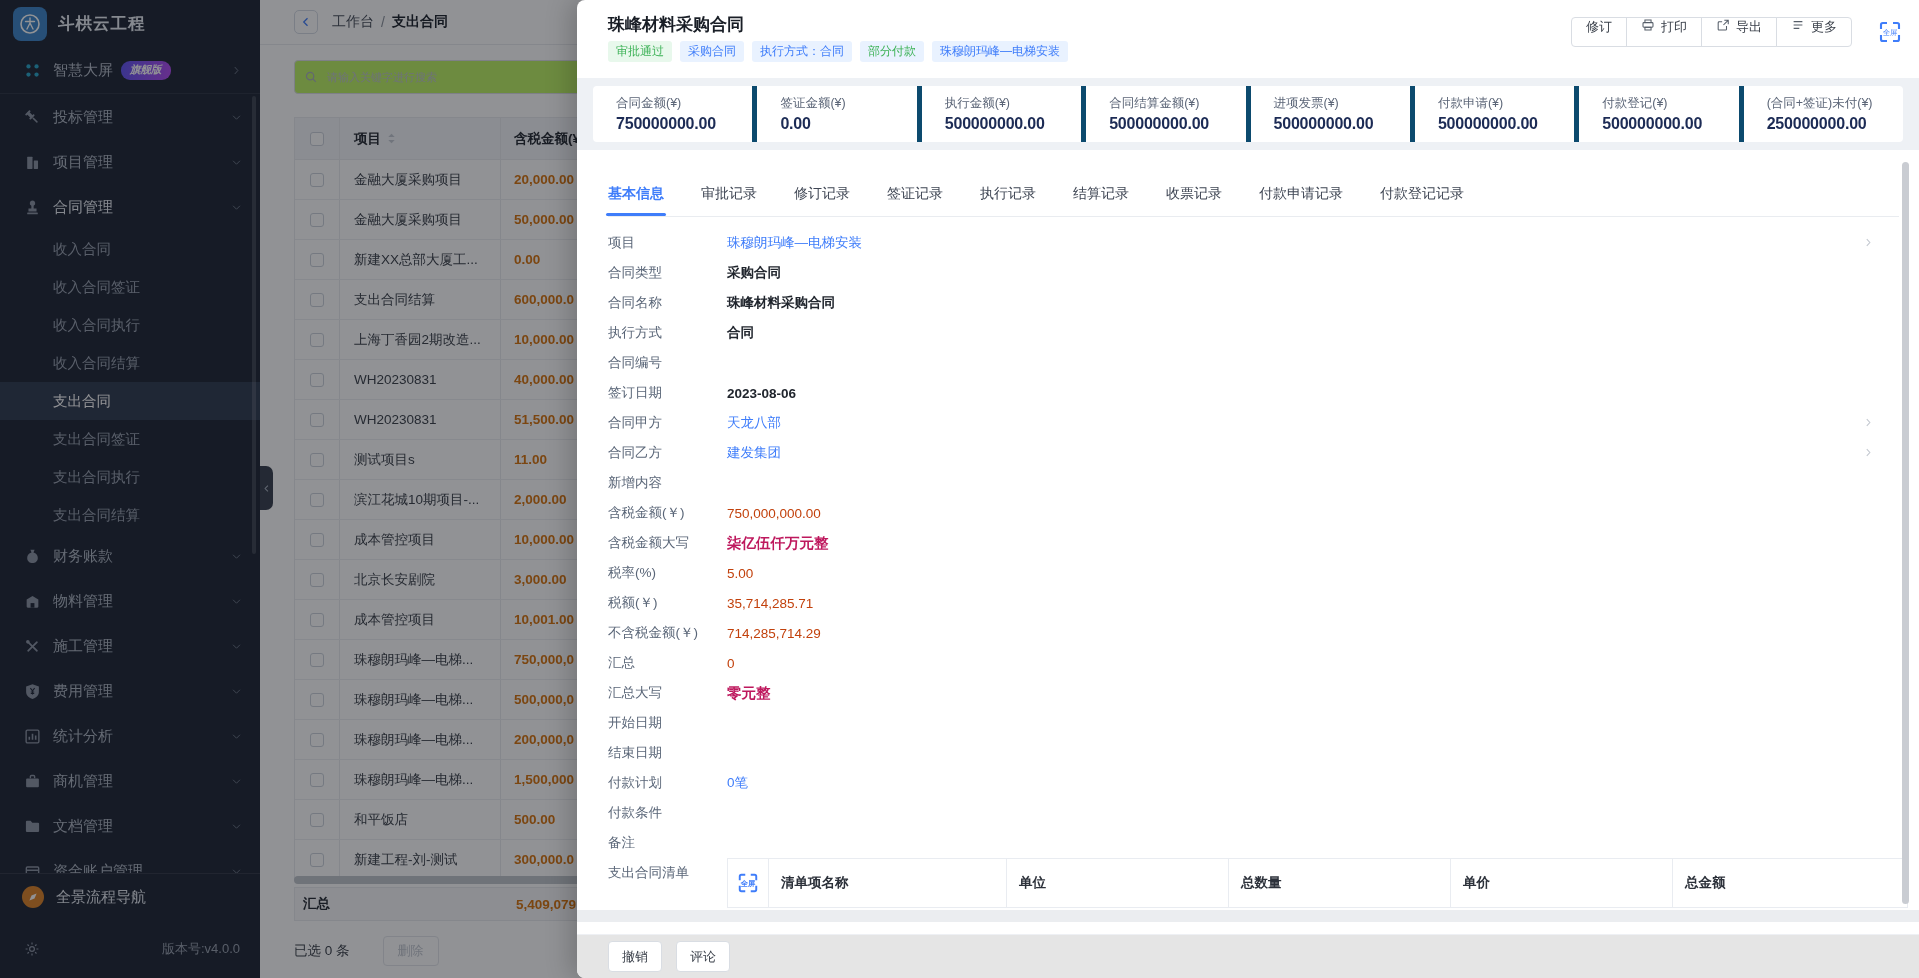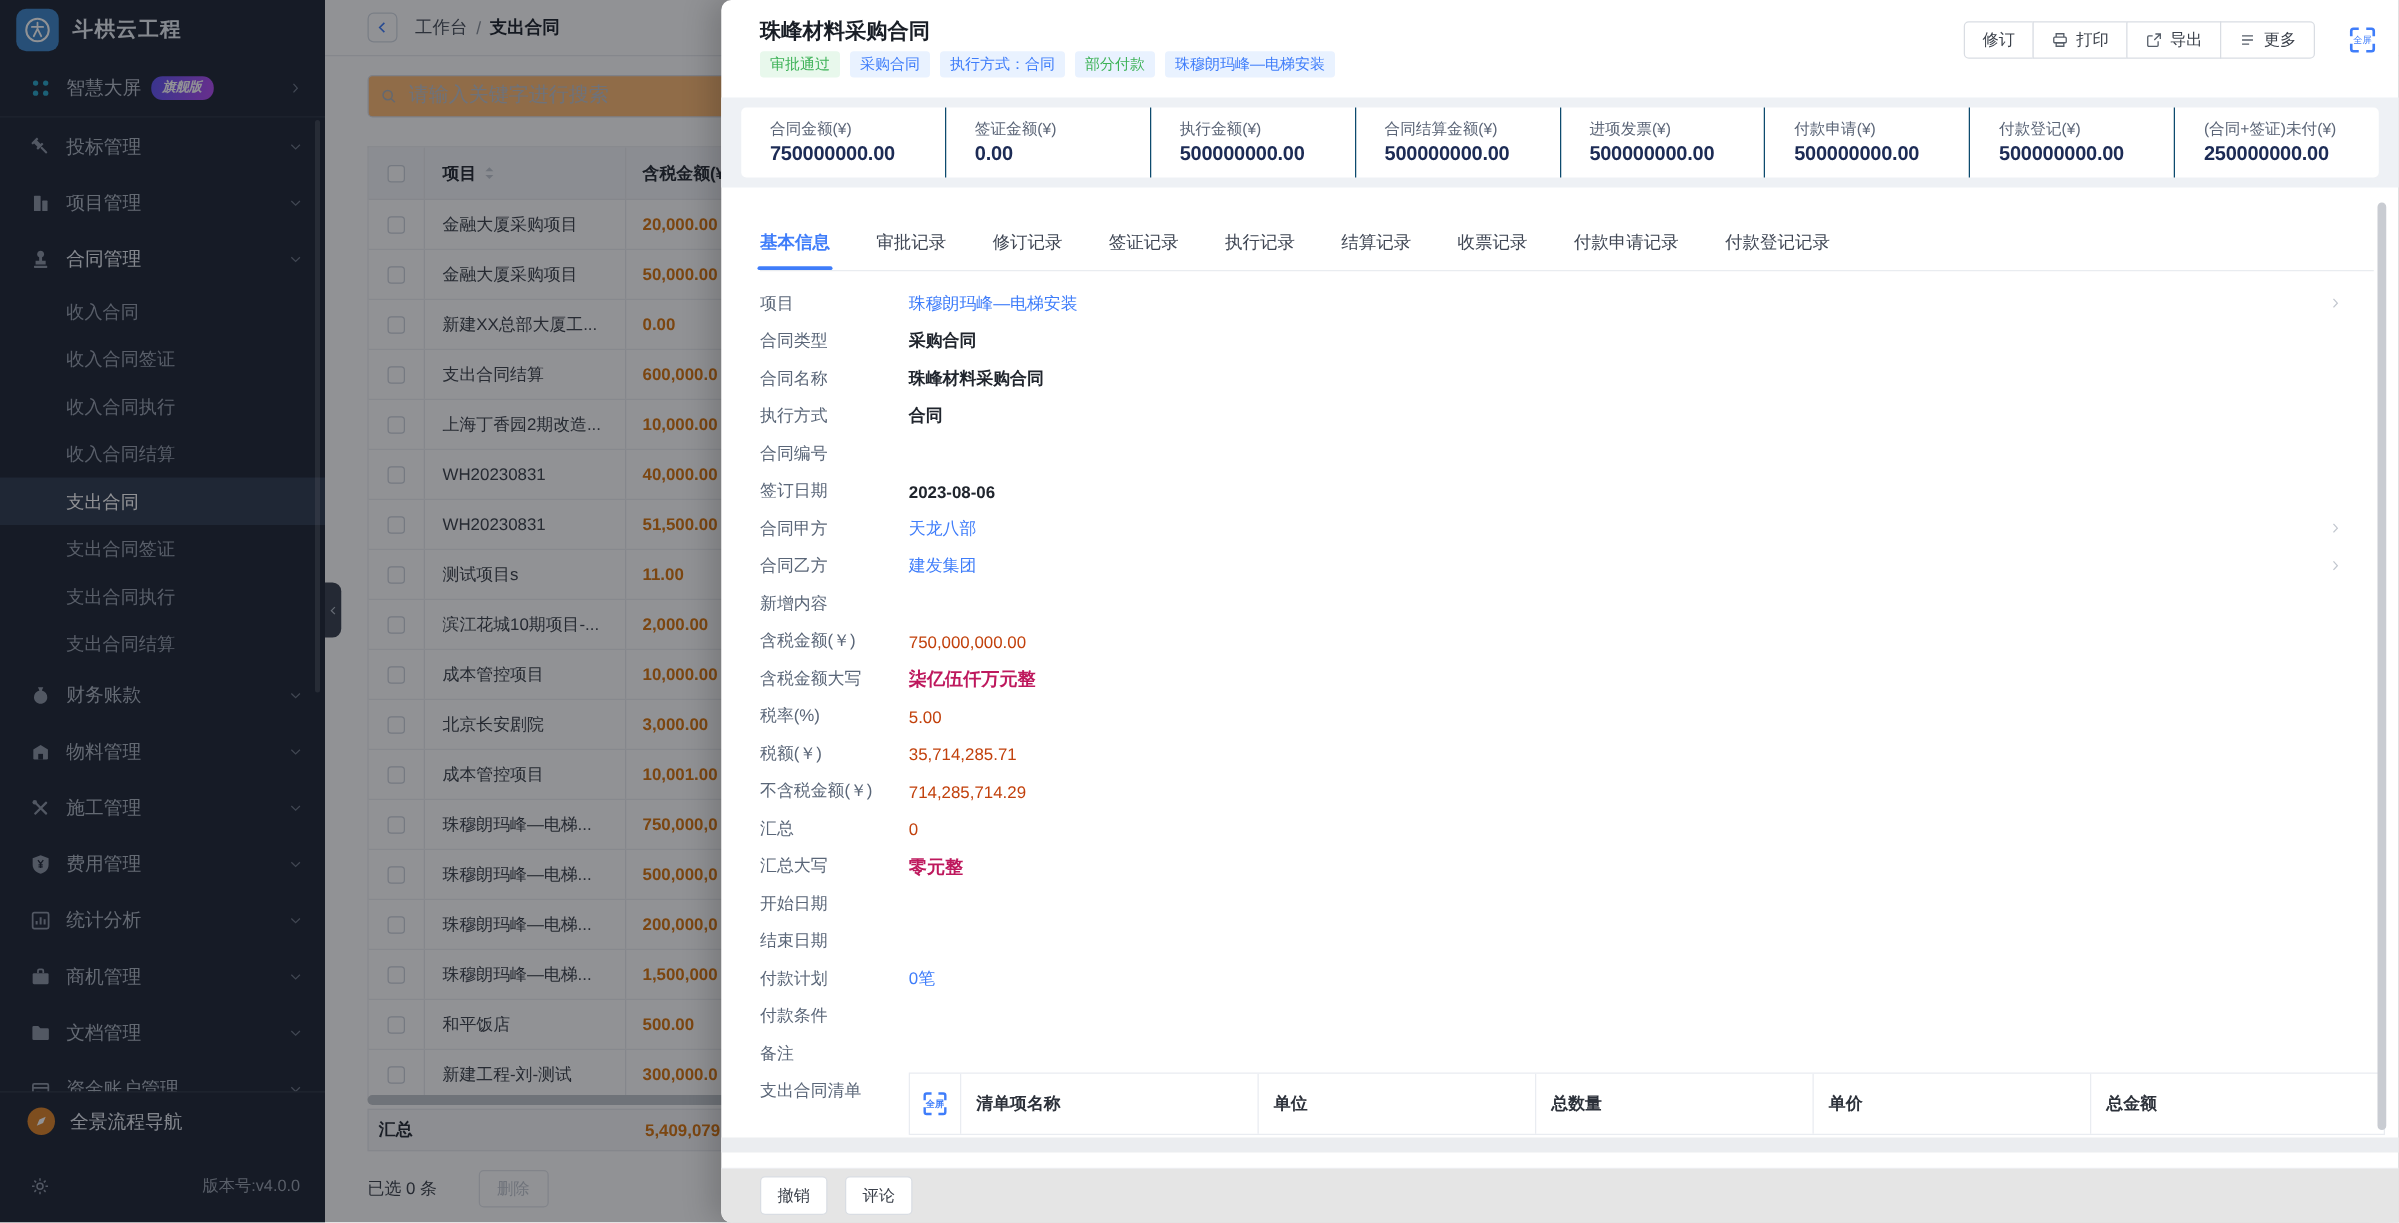--- a/index.html
+++ b/index.html
@@ -36,21 +36,21 @@
 
 
 .content{position:absolute;left:260px;top:0;right:0;bottom:0;background:#fff;z-index:1}
 .topbar{height:45px;border-bottom:1px solid #e9ebef;display:flex;align-items:center;padding-left:34px;gap:14px}
 .back-btn{width:24px;height:24px;border:1px solid #d5dbe4;border-radius:5px;display:flex;align-items:center;justify-content:center;color:#3f7dfa;background:#fff;cursor:pointer;flex:none}
 .crumb{font-size:14px;display:flex;gap:7px;align-items:center}
 .crumb-root{color:#4a515c}
 .crumb-sep{color:#8b929c}
 .crumb-cur{color:#1d232c;font-weight:600}
 .search-wrap{position:absolute;top:60px;left:34px;width:330px;height:34px}
-.search-input{width:100%;height:100%;border:1px solid #dcdfe6;border-radius:4px;padding:0 10px 0 32px;font-size:16px;color:#333;outline:none;background:#fdba74}
+.search-input{width:100%;height:100%;border:1px solid #dcdfe6;border-radius:4px;padding:0 10px 0 32px;font-size:11px;color:#333;outline:none;background:#bef264}
 .search-input::placeholder{color:#bfc5ce}
 .search-icon{position:absolute;left:10px;top:10px;color:#aab2bd}
 .table{position:absolute;left:34px;top:117px;width:900px;border:1px solid #e9ebef;border-bottom:none;background:#fff}
 .thead{height:42px;background:#f4f6f9;display:flex;border-bottom:1px solid #e9ebef}
 .trow{height:40px;display:flex;border-bottom:1px solid #edeff2;background:#fff;cursor:pointer}
 .col-cb{width:45px;display:flex;align-items:center;justify-content:center;border-right:1px solid #e9ebef;flex:none}
 .col-p{width:161px;display:flex;align-items:center;padding-left:14px;border-right:1px solid #e9ebef;font-size:13.5px;white-space:nowrap;overflow:hidden;flex:none}
 .col-a{flex:1;display:flex;align-items:center;padding-left:13px;font-size:13.5px;white-space:nowrap;overflow:hidden}
 .thead .col-p,.thead .col-a{font-weight:700;color:#262b33;gap:5px}
 .trow .col-p{color:#3d434c}
@@ -69,30 +69,30 @@
 
 
 .drawer{position:absolute;left:577px;top:0;width:1342px;height:978px;background:#fff;z-index:20;border-radius:8px 0 0 8px;box-shadow:-8px 0 24px rgba(0,0,0,.18)}
 .d-title{position:absolute;left:31px;top:13px;font-size:17px;font-weight:700;color:#191e26}
 .tags{position:absolute;left:31px;top:41px;display:flex;gap:8px}
 .tag{height:21px;padding:0 8px;border-radius:3px;font-size:12px;display:flex;align-items:center;white-space:nowrap}
 .tag.green{background:#e8f8ec;color:#3db257}
 .tag.blue{background:#e9f2ff;color:#3f7dfa}
 .tag.green-on-blue{background:#e9f2ff;color:#3db257}
 .actions{position:absolute;top:17px;right:67px;display:flex}
-.abtn{height:30px;padding:0 14px;border:1px solid #d9dde3;background:#fff;font-size:13px;color:#3b414b;display:flex;align-items:center;gap:6px;margin-left:-1px;cursor:pointer}
+.abtn{height:30px;padding:0 14px;border:1px solid #d9dde3;background:#fff;font-size:13px;color:#3b414b;display:flex;gap:6px;margin-left:-1px;cursor:pointer}
 .abtn:first-child{border-radius:4px 0 0 4px;margin-left:0}
 .abtn:last-child{border-radius:0 4px 4px 0}
 .abtn .icon{color:#565e69}
 .fullscreen{position:absolute;top:20px;right:17px;width:24px;height:24px;color:#3f7dfa;cursor:pointer}
 .fullscreen svg{position:absolute;inset:0}
 .fs-text{position:absolute;inset:0;display:flex;align-items:center;justify-content:center;font-size:8px;transform:scale(.92)}
 .metrics-band{position:absolute;left:0;top:78px;width:100%;height:72px;background:#eef1f5}
 .metrics{position:absolute;left:16px;right:16px;top:8px;bottom:8px;background:#fff;border-radius:4px;display:flex}
-.metric{flex:1;padding:9px 0 0 23px;border-left:1px solid #0c4a6e;overflow:hidden}
+.metric{flex:1;padding:9px 0 0 23px;border-left:5px solid #0c4a6e;overflow:hidden}
 .metric:first-child{border-left:none}
 .m-label{font-size:12.5px;color:#5b6577;white-space:nowrap}
 .m-value{margin-top:3px;font-size:16px;font-weight:700;color:#1c2b55;letter-spacing:-.2px;white-space:nowrap}
 .tabs{position:absolute;top:150px;left:31px;right:20px;height:67px;border-bottom:1px solid #e9ecf0;display:flex;gap:37px;align-items:flex-end}
 .tab{height:44px;display:flex;align-items:center;font-size:14px;color:#3f4654;position:relative;cursor:pointer;white-space:nowrap}
 .tab.active{color:#3f7dfa;font-weight:600}
 .tab.active::after{content:"";position:absolute;left:-2px;right:-2px;bottom:0;height:3px;background:#3f7dfa;border-radius:2px}
 .fields{position:absolute;top:228px;left:31px;right:40px}
 .frow{height:30px;display:flex;align-items:center;position:relative}
 .f-label{width:119px;font-size:13.5px;color:#5a6678;flex:none;white-space:nowrap}

